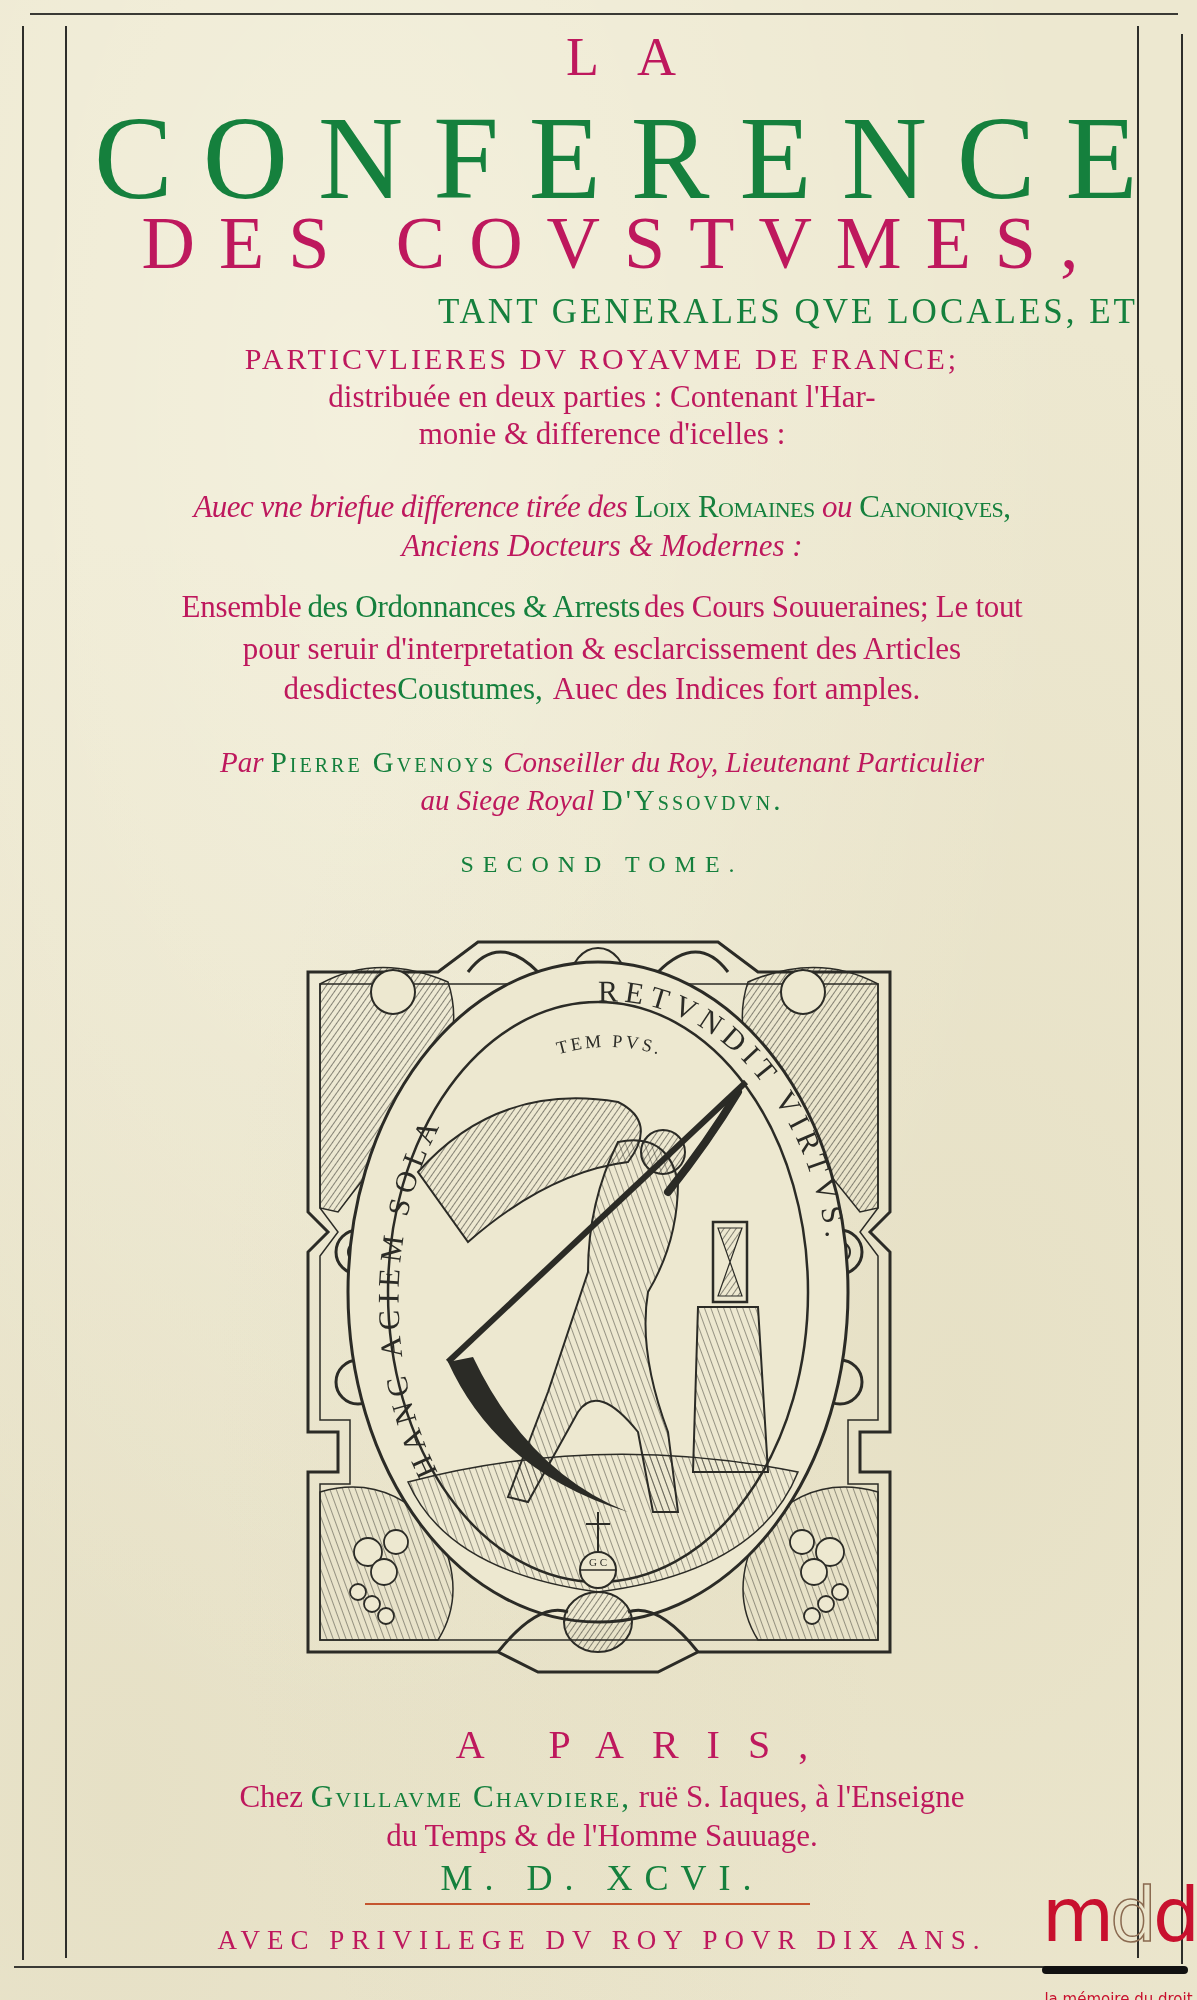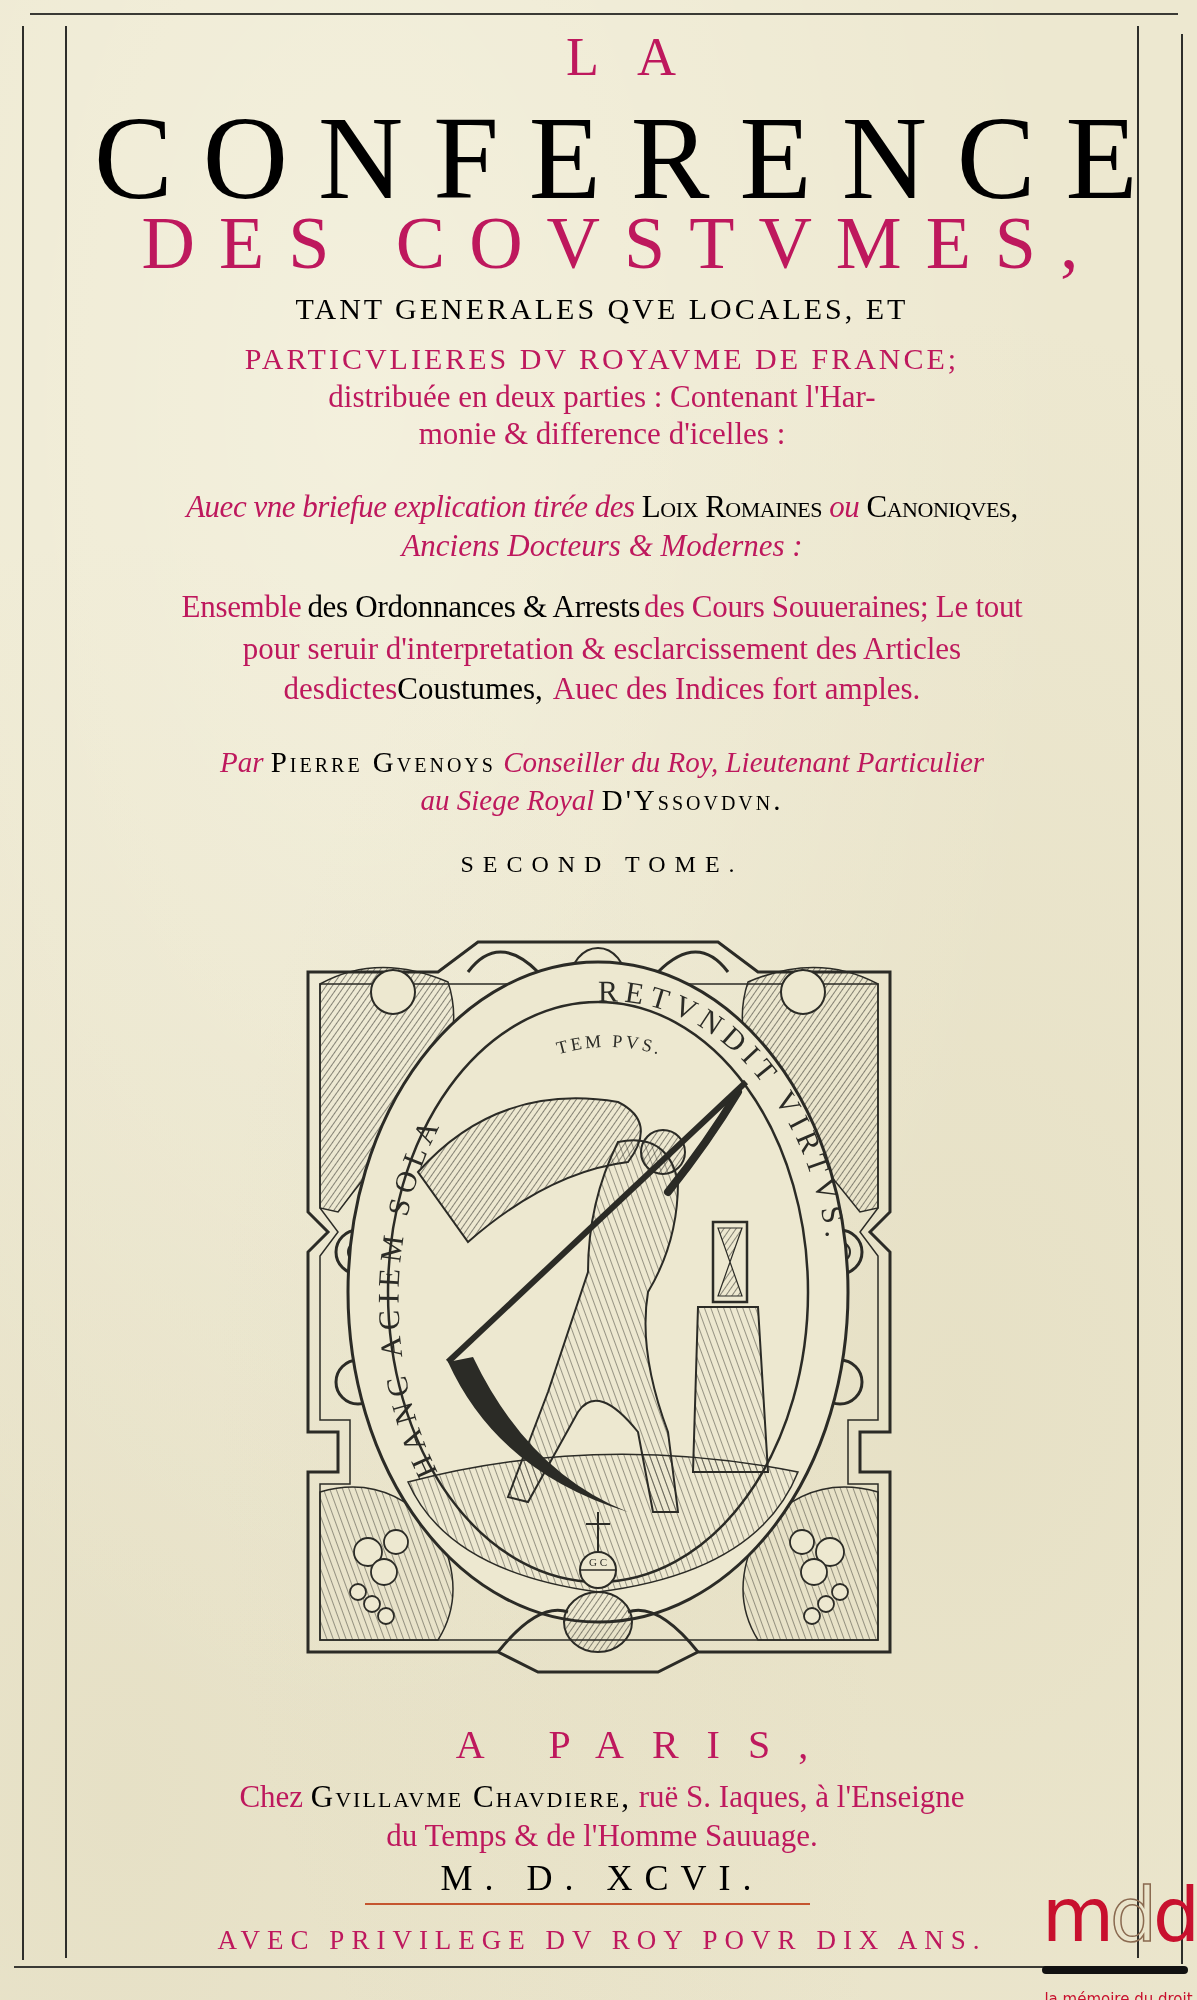--- a/index.html
+++ b/index.html
@@ -12,30 +12,30 @@
       radial-gradient(ellipse at 10% 90%, rgba(190,180,140,0.15), rgba(0,0,0,0) 50%);
     font-family: "DejaVu Serif", "Liberation Serif", serif;
     color: #2a2823;
   }
   .rule { position: absolute; background: #3a3a35; }
   .vline { position: absolute; width: 2px; background: #2e2e2a; }
   .line {
     position: absolute; left: 66px; width: 1072px; text-align: center;
     white-space: nowrap; line-height: 1;
   }
-  .red { color: #000000; }
+  .red { color: #15803d; }
   .ink { color: #be185d; }
   .sc { font-variant: small-caps; }
   .it { font-style: italic; }
   .roman { font-family: "Liberation Serif", "DejaVu Serif", serif; }
 
   #l-la { top: 30px; font-size: 54px; letter-spacing: 38px; padding-left: 38px; }
   #l-conf { top: 100px; font-size: 118px; letter-spacing: 30px; padding-left: 28px; font-weight: normal; }
   #l-cous { top: 206px; font-size: 74px; letter-spacing: 24px; padding-left: 20px; }
-  #l-tant { top: 294px; font-size: 30px; letter-spacing: 3px; }
+  #l-tant { top: 294px; font-size: 35px; letter-spacing: 3px; text-align: right; }
   #l-part { top: 344px; font-size: 30px; letter-spacing: 3px; }
   #l-dist { top: 381px; font-size: 31px; }
   #l-monie { top: 418px; font-size: 31px; }
   #l-auec { top: 491px; font-size: 31px; letter-spacing: -0.5px; }
   #l-anciens { top: 530px; font-size: 31px; }
   #l-ensemble { top: 591px; font-size: 31px; letter-spacing: -0.3px; }
   #l-pour { top: 633px; font-size: 31px; }
   #l-desd { top: 673px; font-size: 31px; text-align: center; }
   #l-par { top: 748px; font-size: 29px; }
   #l-siege { top: 786px; font-size: 29px; }
@@ -77,21 +77,21 @@
 
 <div id="l-la" class="line ink roman">LA</div>
 <div id="l-conf" class="line red roman">CONFERENCE</div>
 <div id="l-cous" class="line ink roman">DES COVSTVMES,</div>
 <div id="l-tant" class="line red roman">TANT GENERALES QVE LOCALES, ET</div>
 <div id="l-part" class="line ink roman">PARTICVLIERES DV ROYAVME DE FRANCE;</div>
 <div id="l-dist" class="line ink roman">distribuée en deux parties : Contenant l'Har-</div>
 <div id="l-monie" class="line ink roman">monie &amp; difference d'icelles :</div>
 
 <div id="l-auec" class="line roman">
-  <span class="it ink">Auec vne briefue explication tirée des</span>
+  <span class="it ink">Auec vne briefue difference tirée des</span>
   <span class="red sc">Loix Romaines</span>
   <span class="it ink">ou</span>
   <span class="red sc">Canoniqves,</span>
 </div>
 <div id="l-anciens" class="line ink roman it">Anciens Docteurs &amp; Modernes :</div>
 <div id="l-ensemble" class="line roman">
   <span class="ink">Ensemble</span><span class="red" style="margin-left:6px;margin-right:4px;">des Ordonnances &amp; Arrests</span><span class="ink">des Cours Souueraines; Le tout</span>
 </div>
 <div id="l-pour" class="line ink roman">pour seruir d'interpretation &amp; esclarcissement des Articles</div>
 <div id="l-desd" class="line roman">

